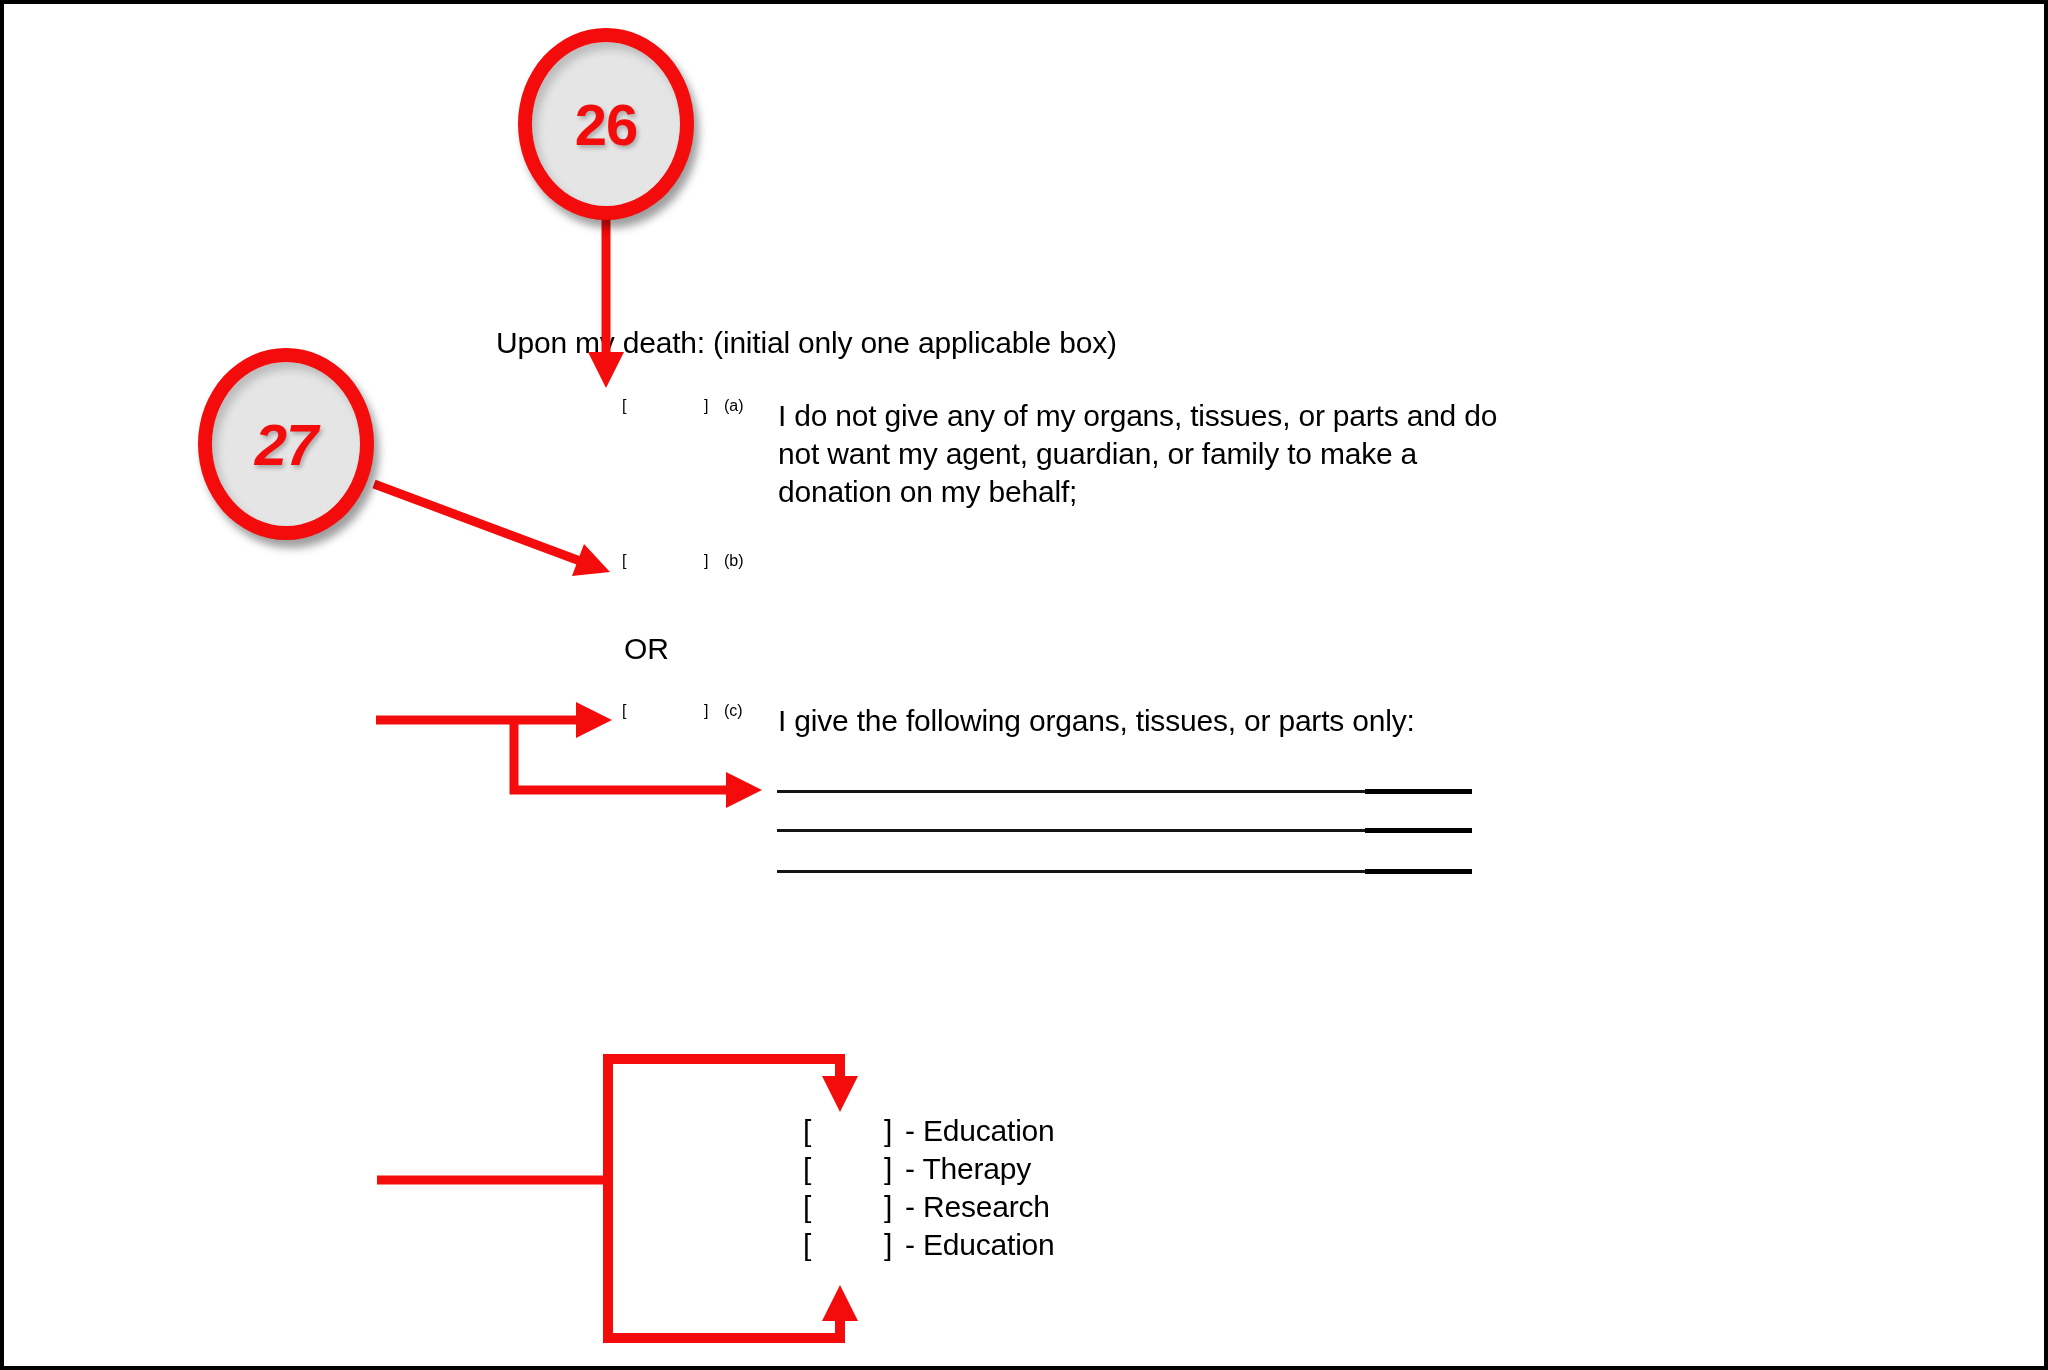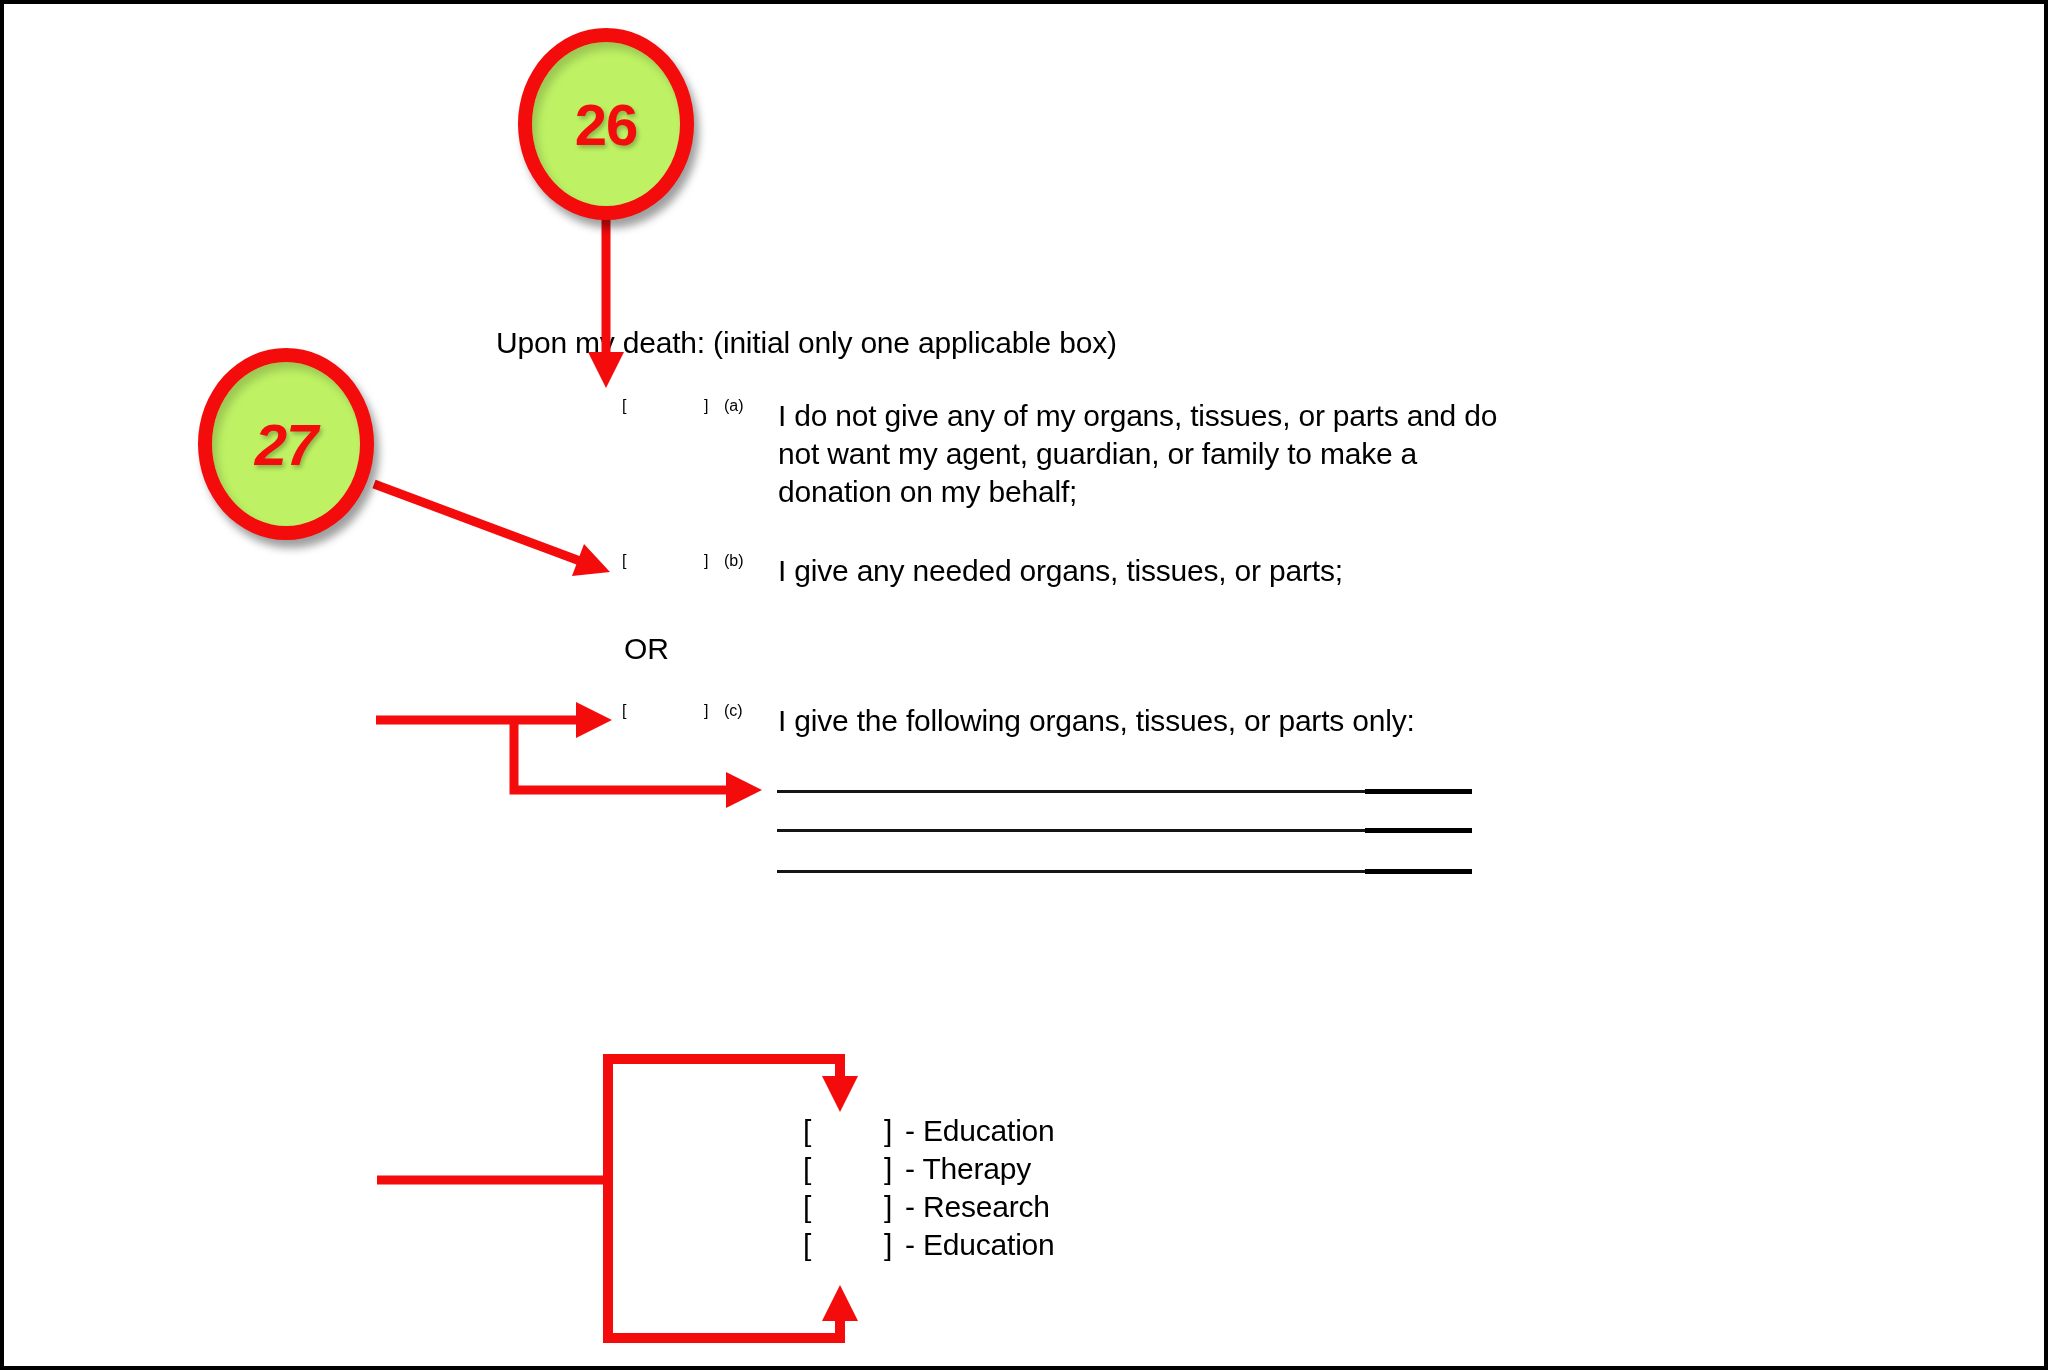--- a/index.html
+++ b/index.html
@@ -30,21 +30,21 @@
   .p-row .b2{position:absolute;left:81px;top:0;}
   .p-row .p-txt{position:absolute;left:102px;top:0;}
   
   .svg-layer{position:absolute;left:0;top:0;z-index:5;pointer-events:none;}
   .callout{
     position:absolute;z-index:6;
     width:176px;height:192px;
     box-sizing:border-box;
     border:14px solid #f40b0b;
     border-radius:50%;
-    background:#bef264;
+    background:#e5e5e5;
     box-shadow:5px 8px 9px rgba(0,0,0,.38), inset 5px 7px 9px rgba(0,0,0,.18);
     display:flex;align-items:center;justify-content:center;
   }
   .callout .num{
     color:#f40b0b;font-size:58px;font-weight:bold;letter-spacing:-1px;
     text-shadow:2px 3px 4px rgba(0,0,0,.25);
   }
 </style>
 </head>
 <body>
@@ -64,23 +64,20 @@
       <div>not want my agent, guardian, or family to make a</div>
       <div>donation on my behalf;</div>
     </span>
   </div>
 
   <div class="opt-row" style="left:618px;top:548px;">
     <span class="mk">
       <span class="b1">[</span>
       <span class="b2">]</span>
       <span class="olbl">(b)</span>
-    </span>
-    <span class="opt-lines txt" style="position:static;">
-      <div>I give any needed organs, tissues, or parts;</div>
     </span>
   </div>
 
   <div class="txt" style="left:620px;top:626px;">OR</div>
 
   <div class="opt-row" style="left:618px;top:698px;">
     <span class="mk">
       <span class="b1">[</span>
       <span class="b2">]</span>
       <span class="olbl">(c)</span>

